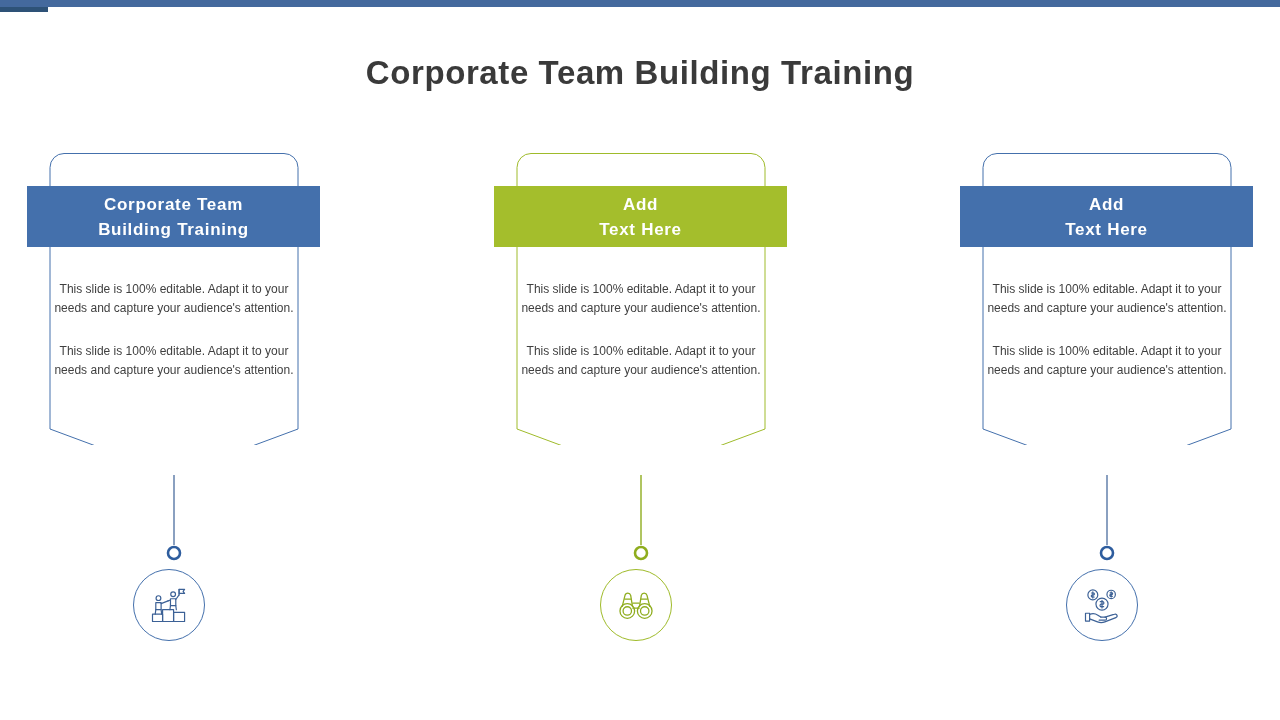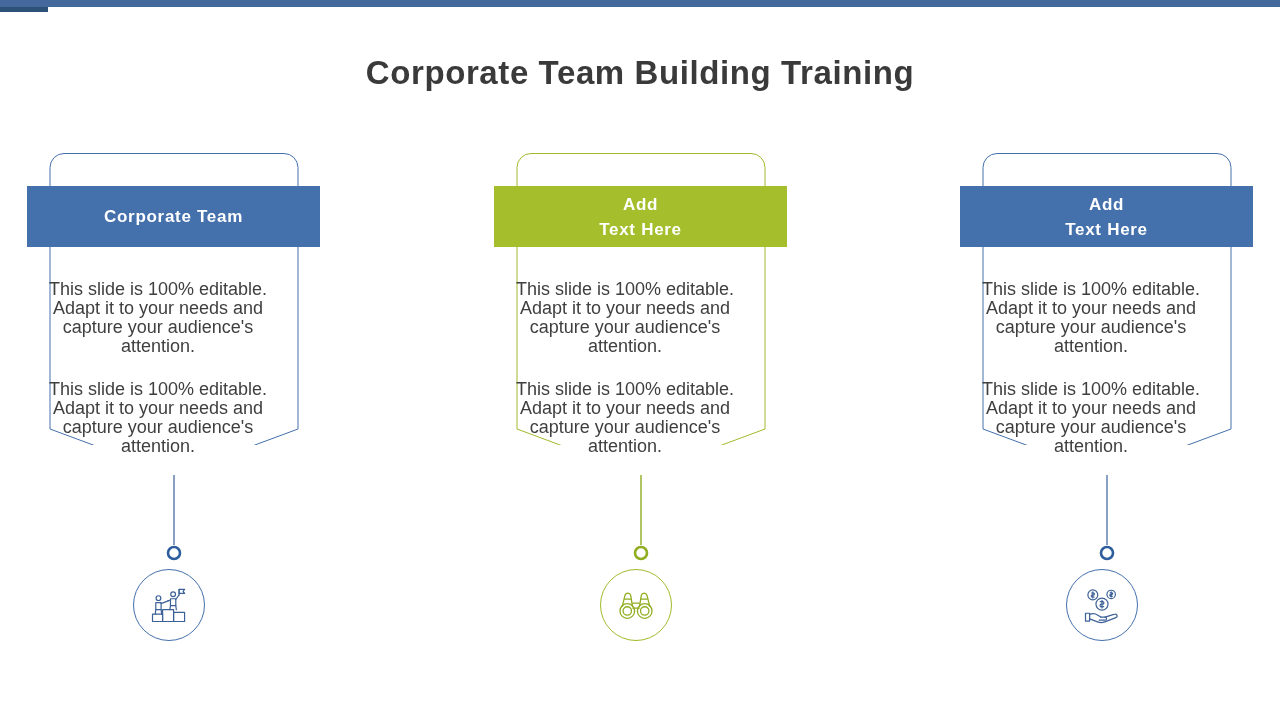--- a/index.html
+++ b/index.html
@@ -89,25 +89,25 @@
     line-height: 25px;
     letter-spacing: 0.7px;
     text-align: center;
     box-sizing: border-box;
   }
   .banner-line { display: block; white-space: nowrap; }
 
   
   .card-body {
     position: absolute;
-    left: 37px;
+    left: 53px;
     top: 135px;
     width: 254px;
     text-align: center;
-    font-size: 18px;
+    font-size: 12px;
     line-height: 19px;
     color: #3f3f3f;
   }
   .card-body p {
     margin: 0 0 24px 0;
   }
   .card-body p:last-child { margin-bottom: 0; }
 
   
   .connector {
@@ -145,20 +145,21 @@
       <path d="M 70,8.5 L 290,8.5 A 14,14 0 0 1 304,22.5 L 304,284 L 180,330 L 56,284 L 56,22.5 A 14,14 0 0 1 70,8.5 Z" fill="#ffffff" stroke="#4470AC" stroke-width="1"></path>
     </svg>
 
     <svg class="connector" width="360" height="420" viewBox="0 0 360 420">
       <line x1="180" y1="330" x2="180" y2="400" stroke="#3C6196" stroke-width="1.2"></line>
       <circle cx="180" cy="408" r="6" fill="#ffffff" stroke="#2E5D9E" stroke-width="2.6"></circle>
     </svg>
 
     <div class="banner" style="background:#4470AC">
       <span class="banner-line">Corporate Team</span>
+      <span class="banner-line">Building Training</span>
     </div>
 
     <div class="card-body">
       <p>This slide is 100% editable. Adapt it to your needs and capture your audience's attention.</p>
       <p>This slide is 100% editable. Adapt it to your needs and capture your audience's attention.</p>
     </div>
 
     <div class="icon-circle">
       <svg width="44" height="44" viewBox="0 0 48 48">
         <g fill="none" stroke="#3C6196" stroke-width="1.3" stroke-linejoin="round" stroke-linecap="round">

